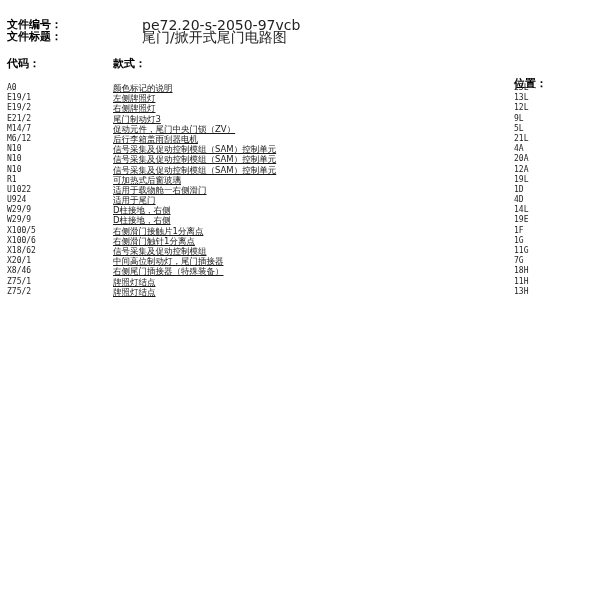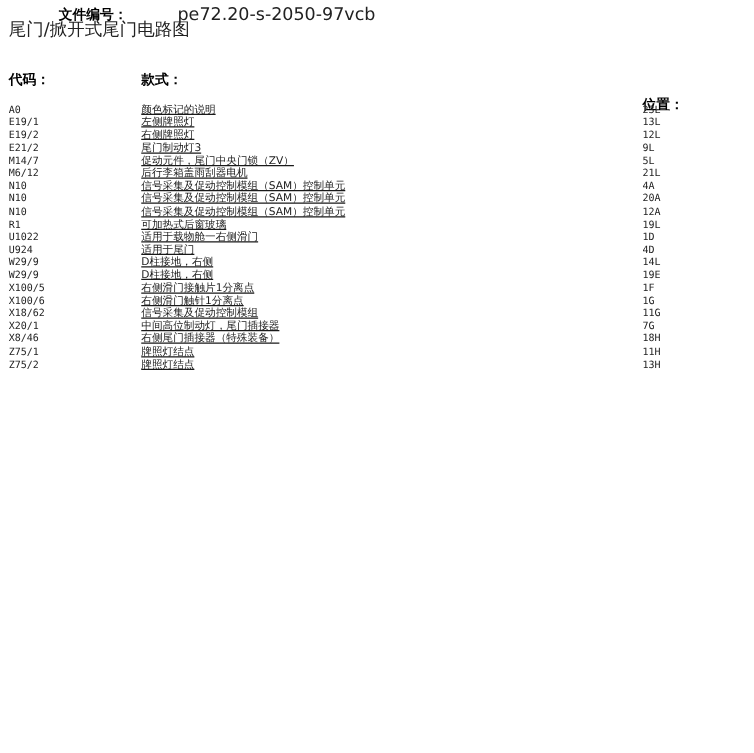--- a/index.html
+++ b/index.html
@@ -11,22 +11,21 @@
       width: 603px;
       height: 602px;
       position: relative;
       overflow: hidden;
       font-family: "DejaVu Sans", sans-serif;
       color: #111111;
     }
     .meta {
       position: absolute;
       left: 7px;
-      top: 6px;
-      text-align: center;
+      top: 19px;
     }
     .meta-row {
       display: flex;
       height: 12px;
       line-height: 12px;
     }
     .meta-label {
       width: 135px;
       font-weight: bold;
       font-size: 11px;
@@ -91,20 +90,21 @@
   </style>
 </head>
 <body>
 
 <div class="meta">
   <div class="meta-row">
     <span class="meta-label">文件编号：</span>
     <span class="meta-value">pe72.20-s-2050-97vcb</span>
   </div>
   <div class="meta-row">
+    <span class="meta-label">文件标题：</span>
     <span class="meta-value">尾门/掀开式尾门电路图</span>
   </div>
 </div>
 
 <div class="headers">
   <span class="hdr hdr-code">代码：</span>
   <span class="hdr hdr-model">款式：</span>
   <span class="hdr hdr-pos">位置：</span>
 </div>
 

